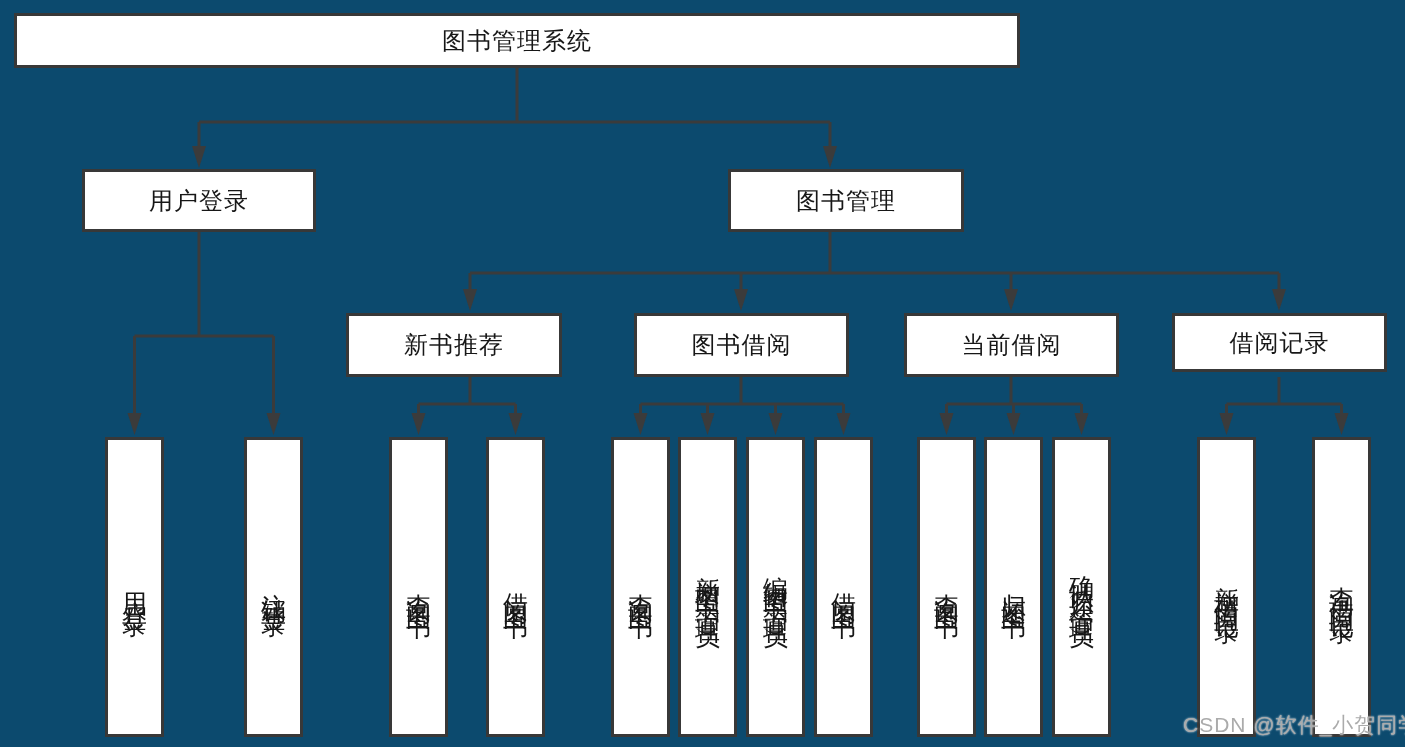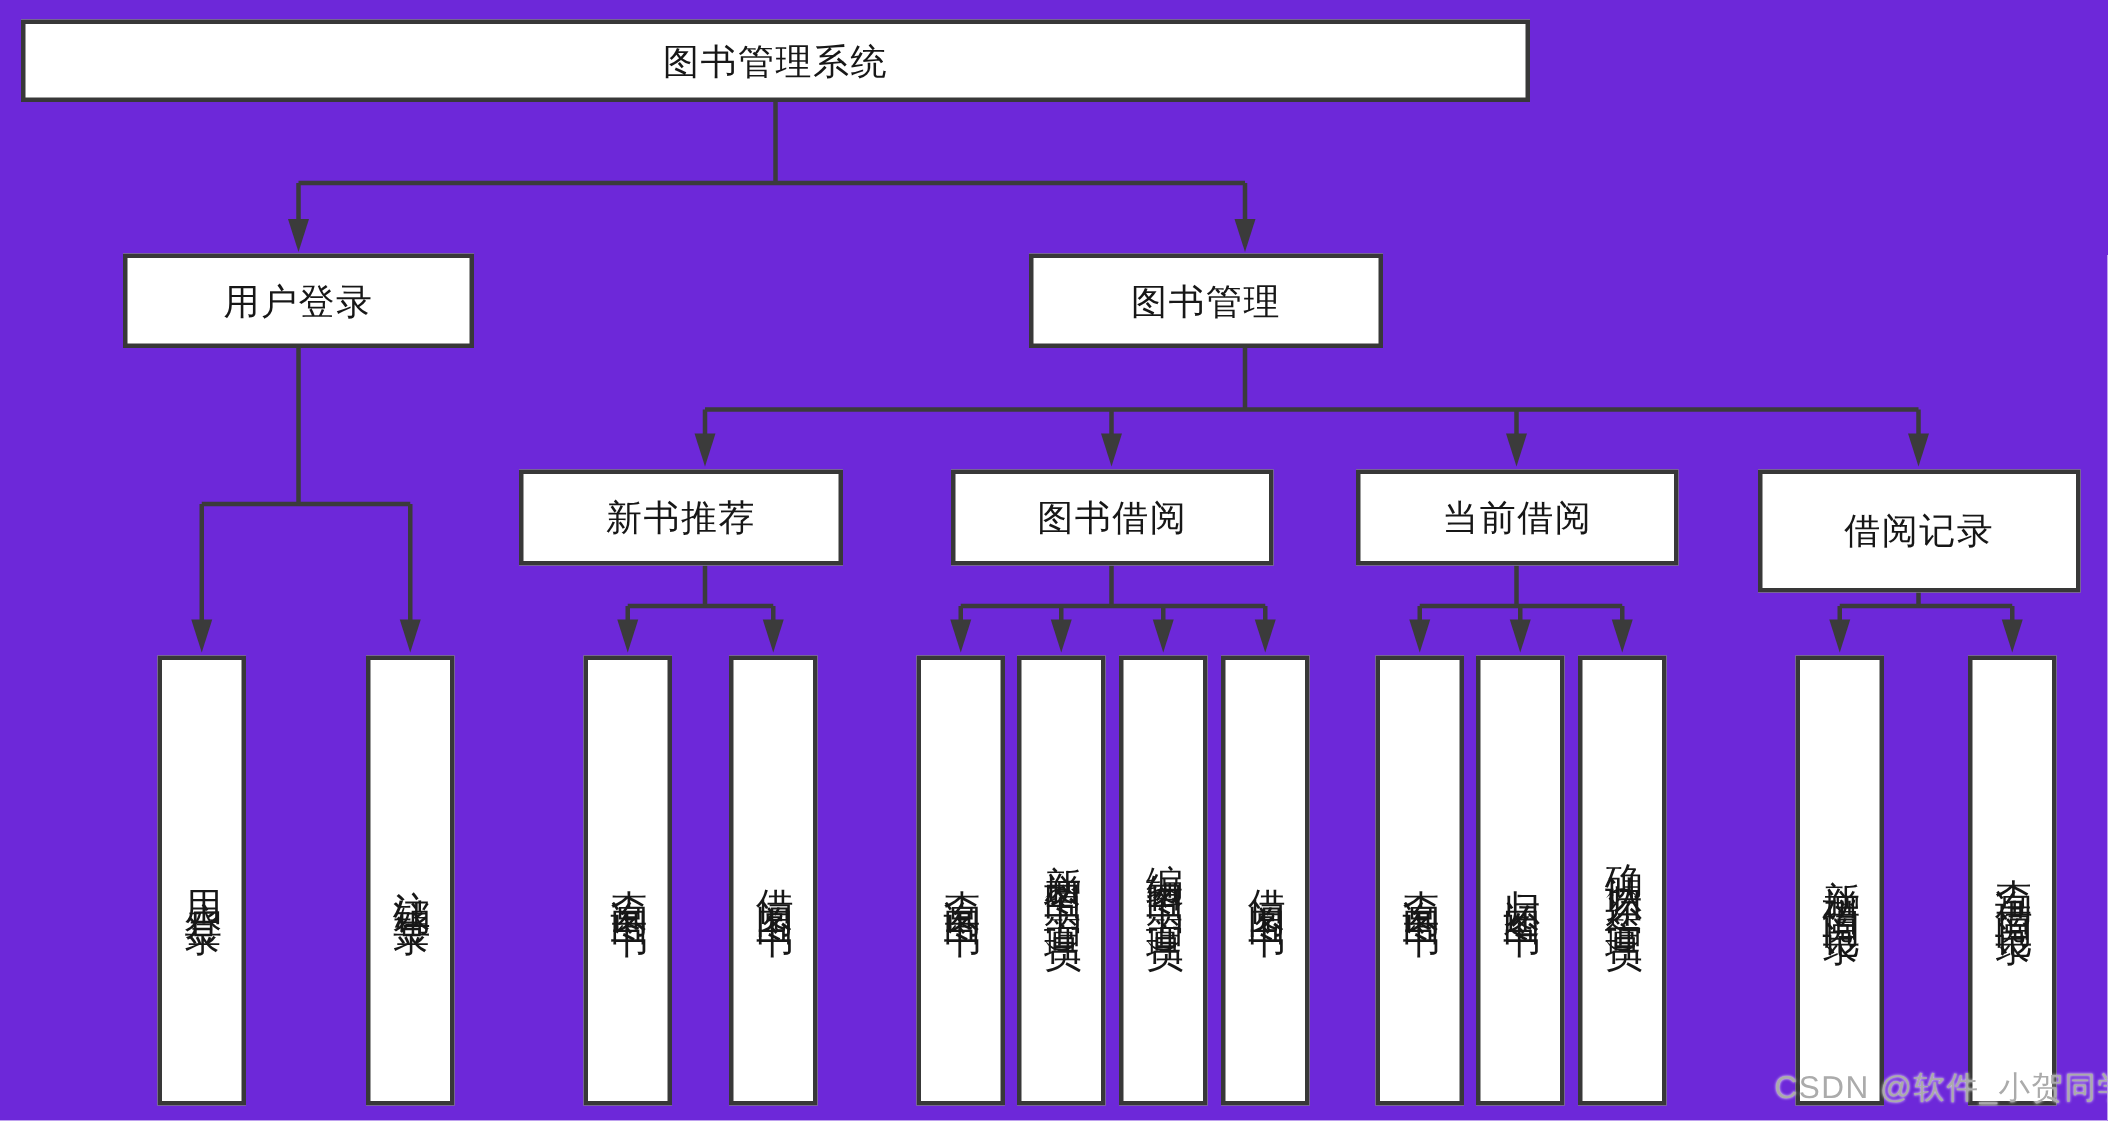--- a/index.html
+++ b/index.html
@@ -1,17 +1,17 @@
 <!DOCTYPE html>
 <html><head>
 <meta charset="utf-8">
 <style>
   html,body { margin:0; padding:0; background:#ffffff; }
   .canvas {
-    position:relative; width:1405px; height:747px; background:#6d28d9;
+    position:relative; width:1405px; height:747px; background:#0c4a6e;
     font-family:"Liberation Sans", sans-serif; overflow:hidden;
   }
   svg.connectors { position:absolute; left:0; top:0; width:1405px; height:747px; }
   .node {
     position:absolute; box-sizing:border-box; background:#ffffff;
     border:3px solid #383838; display:flex; align-items:center; justify-content:center;
     color:#171717;
   }
   .node.h span { font-size:24px; letter-spacing:1px; white-space:nowrap; }
   .node.v span {
@@ -76,34 +76,34 @@
     </g>
   </svg>
 
   <div class="node h" style="left:14px;top:13px;width:1006px;height:55px">
     <span>图书管理系统</span>
   </div>
 
   <div class="node h" style="left:82px;top:169px;width:234px;height:63px">
     <span>用户登录</span>
   </div>
-  <div class="node h" style="left:686px;top:169px;width:236px;height:63px">
+  <div class="node h" style="left:728px;top:169px;width:236px;height:63px">
     <span>图书管理</span>
   </div>
 
   <div class="node h" style="left:346px;top:313px;width:216px;height:64px">
     <span>新书推荐</span>
   </div>
   <div class="node h" style="left:634px;top:313px;width:215px;height:64px">
     <span>图书借阅</span>
   </div>
   <div class="node h" style="left:904px;top:313px;width:215px;height:64px">
     <span>当前借阅</span>
   </div>
-  <div class="node h" style="left:1172px;top:313px;width:215px;height:82px">
+  <div class="node h" style="left:1172px;top:313px;width:215px;height:59px">
     <span>借阅记录</span>
   </div>
 
   <div class="node v" style="left:105px;top:437px;width:59px;height:300px">
     <span>用户登录</span>
   </div>
   <div class="node v" style="left:244px;top:437px;width:59px;height:300px">
     <span>注销登录</span>
   </div>
 

